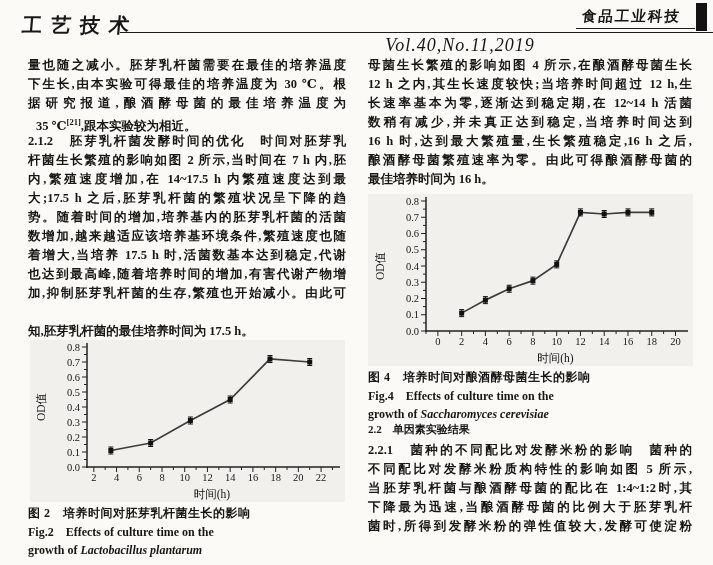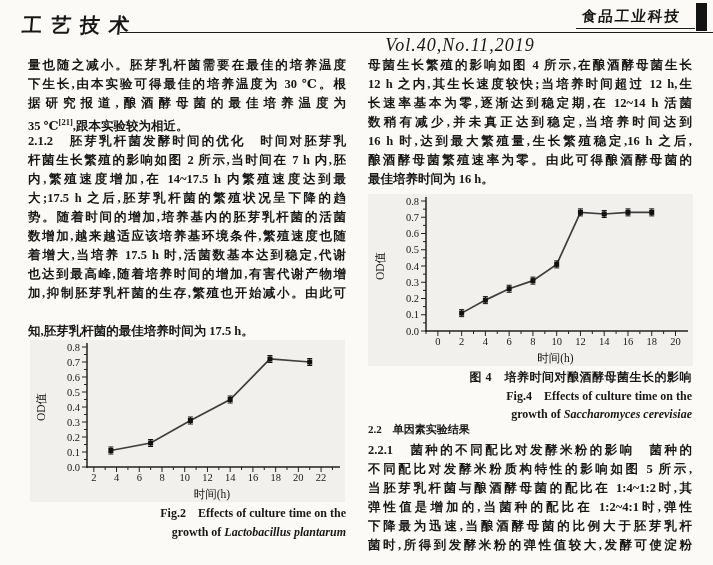--- a/index.html
+++ b/index.html
@@ -15,21 +15,21 @@
              letter-spacing:2px;transform:skewX(-6deg);white-space:nowrap;}
   .logo-underline{position:absolute;left:576px;top:28px;width:119px;border-top:1.5px solid #1d1d1d;}
   .logo-bar{position:absolute;left:696px;top:3px;width:11px;height:28px;background:#131313;}
   
   .col{position:absolute;font-size:12.5px;line-height:19px;font-weight:600;}
   .line{text-align:justify;text-align-last:justify;}
   .line.end{text-align:left;text-align-last:left;}
   sup{font-size:8.5px;}
   .heading{position:absolute;font-size:11px;font-weight:bold;white-space:nowrap;}
   
-  .cap{position:absolute;text-align:right;font-weight:bold;font-size:12px;line-height:18.5px;}
+  .cap{position:absolute;text-align:left;font-weight:bold;font-size:12px;line-height:18.5px;}
   .cap .cn{letter-spacing:.5px;}
   
   svg.chart{position:absolute;display:block;}
 </style>
 </head>
 <body>
 
 <div class="page">
 
   <div class="brand">工艺技术</div>
@@ -37,21 +37,21 @@
   <div class="vol">Vol.40,No.11,2019</div>
   <div class="logo-text">食品工业科技</div>
   <div class="logo-underline"></div>
   <div class="logo-bar"></div>
 
   <div class="col" style="left:28px;top:56px;width:318px;">
   <div class="line">量也随之减小。胚芽乳杆菌需要在最佳的培养温度</div>
       <div class="line">下生长,由本实验可得最佳的培养温度为 30 ℃。根</div>
       <div class="line">据研究报道,酿酒酵母菌的最佳培养温度为</div>
     </div>
-  <div class="col" style="left:28px;top:113px;width:318px;">
+  <div class="col" style="left:36px;top:113px;width:318px;">
     <div class="line end"><span>35 ℃</span><sup>[21]</sup><span>,跟本实验较为相近。</span></div>
   </div>
   <div class="col" style="left:28px;top:132px;width:318px;">
   <div class="line">2.1.2　胚芽乳杆菌发酵时间的优化　时间对胚芽乳</div>
       <div class="line">杆菌生长繁殖的影响如图 2 所示,当时间在 7 h 内,胚</div>
       <div class="line">内,繁殖速度增加,在 14~17.5 h 内繁殖速度达到最</div>
       <div class="line">大;17.5 h 之后,胚芽乳杆菌的繁殖状况呈下降的趋</div>
       <div class="line">势。随着时间的增加,培养基内的胚芽乳杆菌的活菌</div>
       <div class="line">数增加,越来越适应该培养基环境条件,繁殖速度也随</div>
       <div class="line">着增大,当培养 17.5 h 时,活菌数基本达到稳定,代谢</div>
@@ -157,20 +157,21 @@
         <line x1="277.22727272727275" y1="18.500000000000014" x2="282.22727272727275" y2="18.500000000000014" stroke="#111111" stroke-width="1"></line>
         <line x1="277.22727272727275" y1="25.500000000000014" x2="282.22727272727275" y2="25.500000000000014" stroke="#111111" stroke-width="1"></line>
         <rect x="277.22727272727275" y="19.500000000000014" width="5" height="5" fill="#111111"></rect>
       </g>
       <g fill="#171717" font-size="11.5" font-family="&quot;Liberation Serif&quot;,&quot;DejaVu Serif&quot;,serif">
         <text x="182" y="158" text-anchor="middle">时间(h)</text>
         <text transform="translate(15,67) rotate(-90)" text-anchor="middle">OD值</text>
       </g>
     </svg>
   <div class="cap" style="left:28px;top:504px;width:318px;">
+    <div class="cn">图 2　培养时间对胚芽乳杆菌生长的影响</div>
     <div>Fig.2　Effects of culture time on the</div>
     <div><span>growth of </span><i>Lactobacillus plantarum</i></div>
   </div>
 
   <div class="col" style="left:368px;top:56px;width:324px;">
   <div class="line">母菌生长繁殖的影响如图 4 所示,在酿酒酵母菌生长</div>
       <div class="line">12 h 之内,其生长速度较快;当培养时间超过 12 h,生</div>
       <div class="line">长速率基本为零,逐渐达到稳定期,在 12~14 h 活菌</div>
       <div class="line">数稍有减少,并未真正达到稳定,当培养时间达到</div>
       <div class="line">16 h 时,达到最大繁殖量,生长繁殖稳定,16 h 之后,</div>
@@ -297,18 +298,17 @@
     <div class="cn">图 4　培养时间对酿酒酵母菌生长的影响</div>
     <div>Fig.4　Effects of culture time on the</div>
     <div><span>growth of </span><i>Saccharomyces cerevisiae</i></div>
   </div>
 
   <div class="heading" style="left:368px;top:422px;">2.2　单因素实验结果</div>
   <div class="col" style="left:368px;top:441px;width:324px;">
   <div class="line">2.2.1　菌种的不同配比对发酵米粉的影响　菌种的</div>
       <div class="line">不同配比对发酵米粉质构特性的影响如图 5 所示,</div>
       <div class="line">当胚芽乳杆菌与酿酒酵母菌的配比在 1:4~1:2时,其</div>
-      <div class="line">弹性值是增加的,当菌种的配比在 1:2~4:1时,弹性</div>
       <div class="line">下降最为迅速,当酿酒酵母菌的比例大于胚芽乳杆</div>
       <div class="line">菌时,所得到发酵米粉的弹性值较大,发酵可使淀粉</div>
     </div>
 
 </div>
 
 </body></html>

